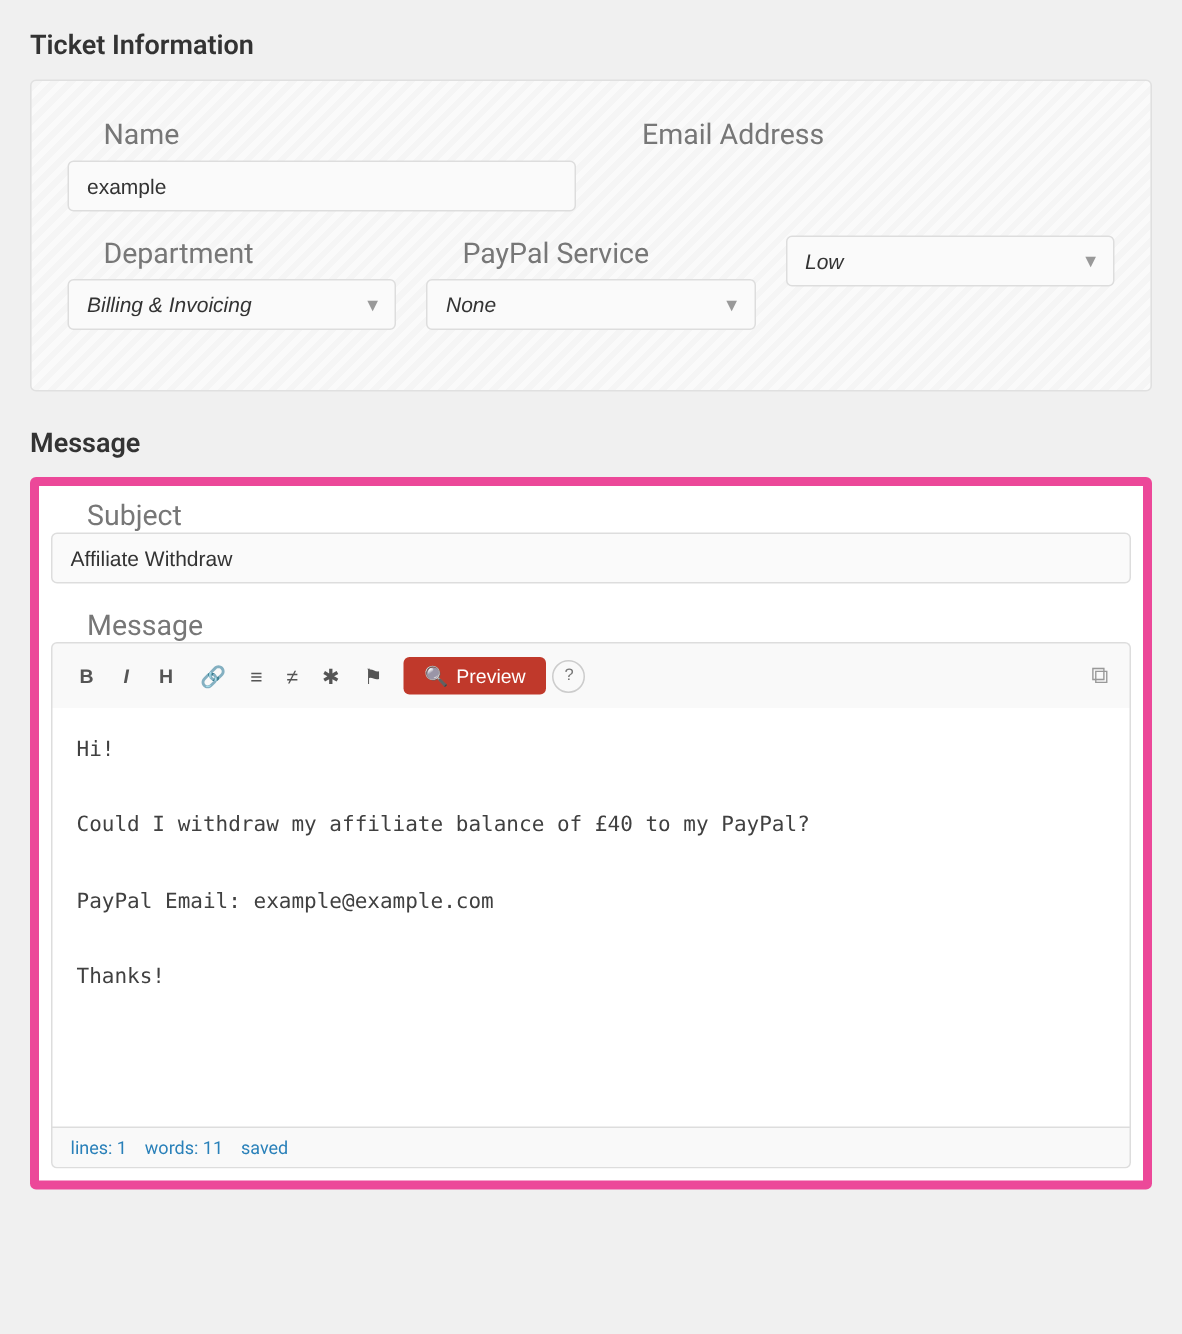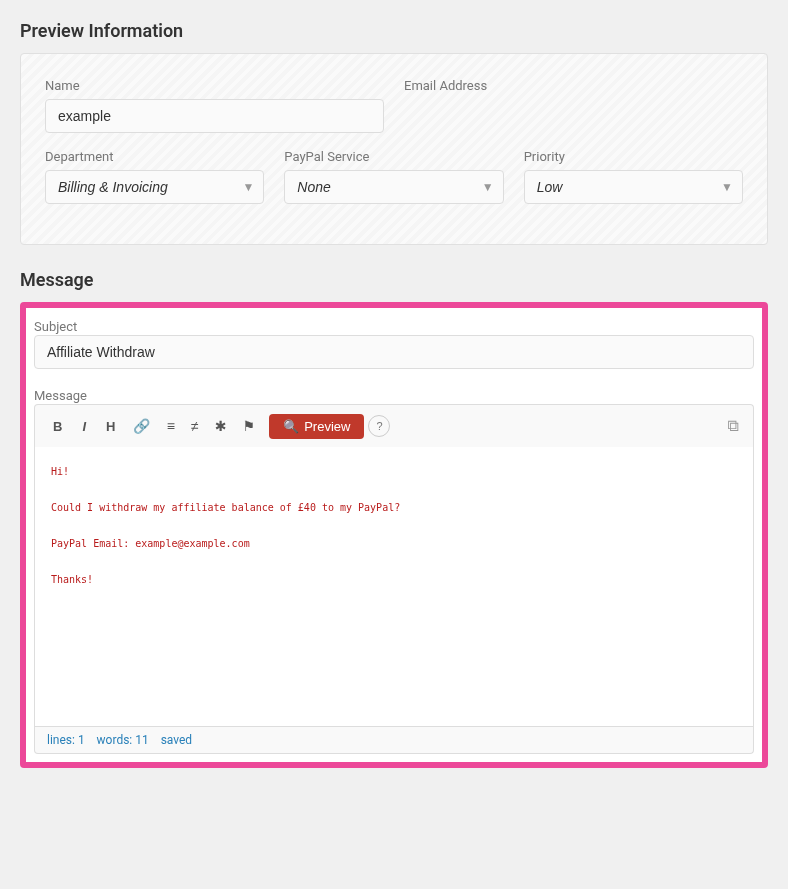--- a/index.html
+++ b/index.html
@@ -50,23 +50,24 @@
       margin-bottom: 16px;
     }
 
     .form-group {
       display: flex;
       flex-direction: column;
       flex: 1;
     }
 
     .form-label {
-      font-size: 13px;
+      font-size: 19px;
       color: #777;
       margin-bottom: 6px;
+      margin-left: 24px;
     }
 
     .form-input {
       border: 1px solid #ddd;
       border-radius: 4px;
       padding: 8px 12px;
       font-size: 14px;
       color: #333;
       background: #fafafa;
       outline: none;
@@ -186,22 +187,22 @@
       padding: 4px;
     }
 
     .editor-area {
       border: 1px solid #ddd;
       border-top: none;
       min-height: 280px;
       padding: 16px;
       background: #fff;
       font-family: monospace;
-      font-size: 10px;
-      color: #b91c1c;
+      font-size: 14px;
+      color: #404040;
       line-height: 1.8;
       resize: vertical;
       outline: none;
     }
 
     .editor-footer {
       border: 1px solid #ddd;
       border-top: none;
       border-radius: 0 0 4px 4px;
       padding: 6px 12px;
@@ -212,21 +213,21 @@
 
     .editor-content {
       white-space: pre-wrap;
     }
   </style>
 </head>
 <body>
 
 <div class="page-wrapper">
 
-  <div class="section-title">Preview Information</div>
+  <div class="section-title">Ticket Information</div>
 
   <div class="card-striped">
 
     <div class="form-row">
       <div class="form-group">
         <label class="form-label">Name</label>
         <input class="form-input" type="text" value="example" style="">
       </div>
       <div class="form-group">
         <label class="form-label">Email Address</label>
@@ -250,21 +251,20 @@
         <div class="form-select-wrapper">
           <select class="form-select">
             <option>None</option>
             <option>Web Hosting</option>
             <option>VPS</option>
           </select>
           <span class="select-arrow">▼</span>
         </div>
       </div>
       <div class="form-group">
-        <label class="form-label">Priority</label>
         <div class="form-select-wrapper">
           <select class="form-select">
             <option>Low</option>
             <option>Medium</option>
             <option>High</option>
             <option>Critical</option>
           </select>
           <span class="select-arrow">▼</span>
         </div>
       </div>

